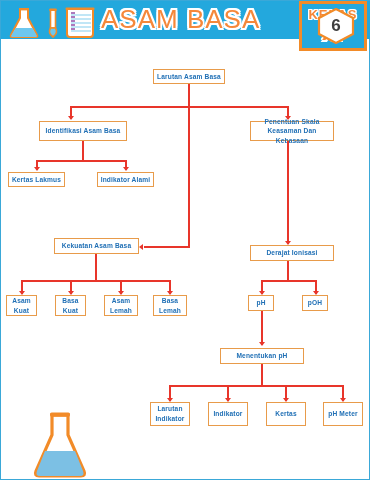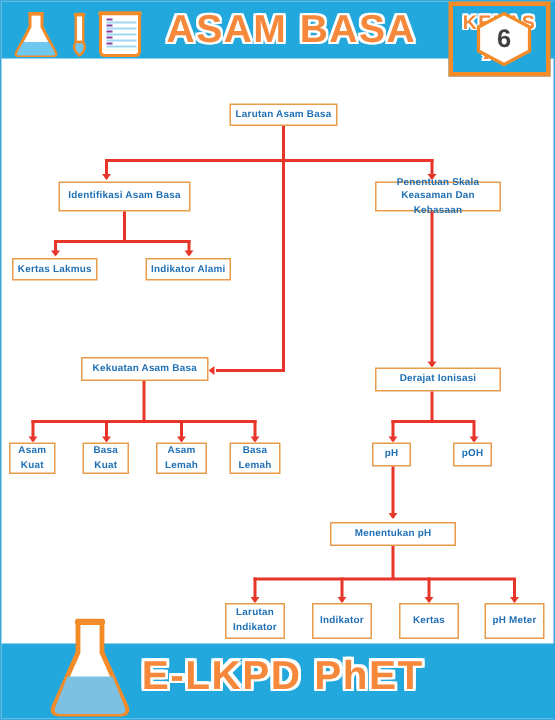--- a/index.html
+++ b/index.html
@@ -26,22 +26,22 @@
   #header-icons{
     position:absolute;left:4px;top:2px;width:88px;height:36px;
   }
   .glass{position:absolute;}
   
   .flask-tri{left:2px;top:4px;width:34px;height:32px;}
   .pipette{left:40px;top:4px;width:16px;height:32px;}
   .beaker{left:58px;top:3px;width:34px;height:33px;}
 
   #title{
-    position:absolute;left:110px;top:3px;
-    font-size:26px;font-weight:bold;letter-spacing:1px;
+    position:absolute;left:100px;top:3px;
+    font-size:26px;font-weight:normal;letter-spacing:1px;
     color:#f5883a;
     -webkit-text-stroke:0px;
     text-shadow:
       -1.6px -1.6px 0 #ffffff,  1.6px -1.6px 0 #ffffff,
       -1.6px  1.6px 0 #ffffff,  1.6px  1.6px 0 #ffffff,
       -1.6px 0 0 #ffffff, 1.6px 0 0 #ffffff,
       0 -1.6px 0 #ffffff, 0 1.6px 0 #ffffff;
     white-space:nowrap;
   }
 
@@ -316,23 +316,20 @@
       <span>Indikator</span>
     </div>
     <div class="node" style="left:265px;top:341px;width:40px;height:24px;">
       <span>Kertas</span>
     </div>
     <div class="node" style="left:322px;top:341px;width:40px;height:24px;">
       <span>pH Meter</span>
     </div>
   </div>
 
-  <div id="footer">
-    <div id="footer-title">E-LKPD PhET</div>
-  </div>
 
   <svg id="footer-flask" viewBox="0 0 58 68">
     <path d="M21 4 L37 4 L37 24 L53 60 Q55 65 50 65 L8 65 Q3 65 5 60 L21 24 Z" fill="#ffffff" stroke="#f28b28" stroke-width="3.2"></path>
     <path d="M14 40 L44 40 L52 60 Q54 65 49 65 L9 65 Q4 65 6 60 Z" fill="#7cc0e4"></path>
     <rect x="19" y="1.5" width="20" height="4.2" rx="1.6" fill="#f28b28"></rect>
   </svg>
 
   <svg id="page-number-badge" viewBox="0 0 38 36">
     <polygon points="19,1 36,10 36,26 19,35 2,26 2,10" fill="#ffffff" stroke="#f28b28" stroke-width="2.2"></polygon>
   </svg>

